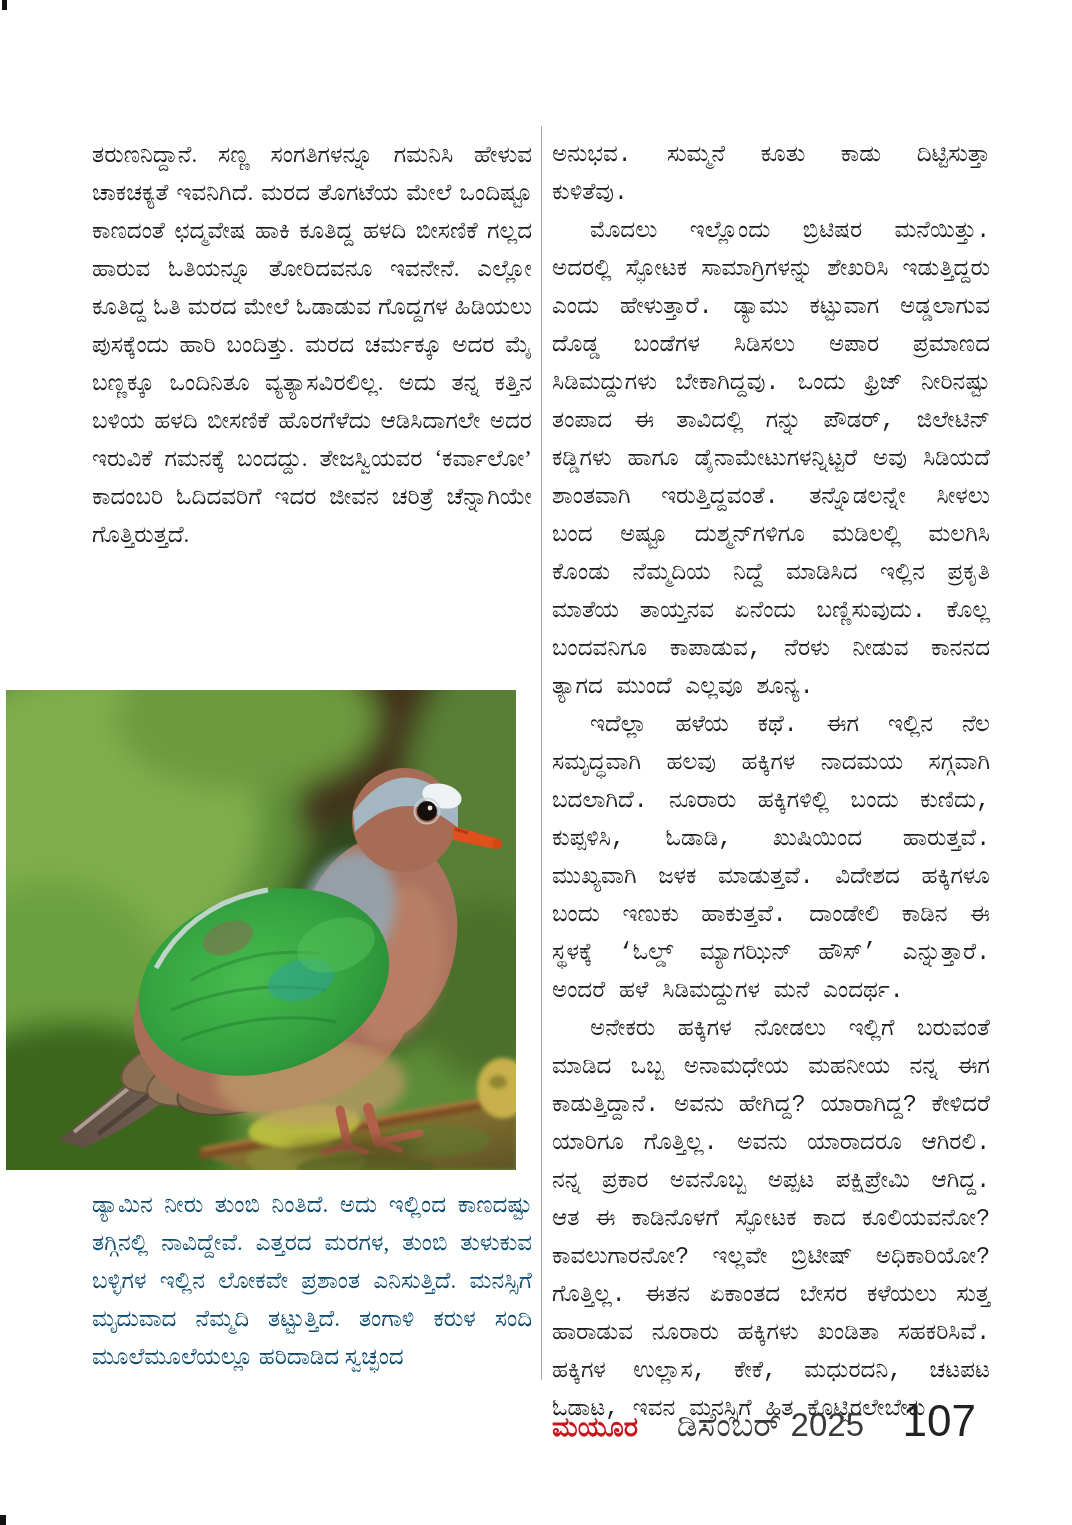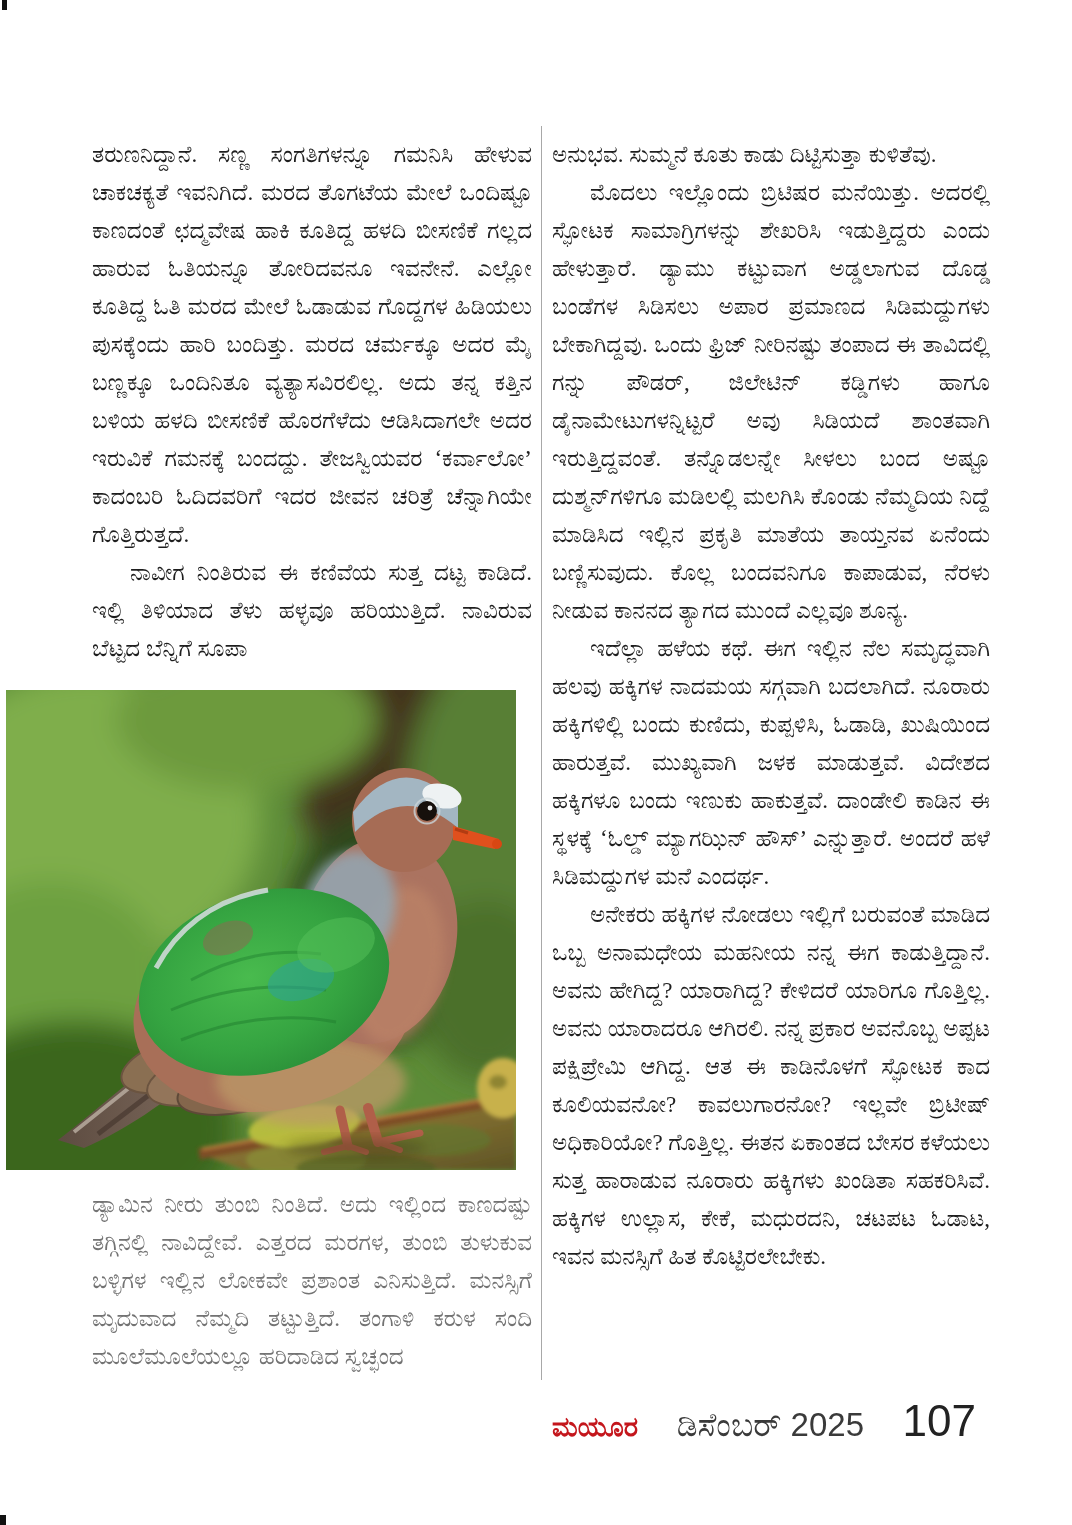--- a/index.html
+++ b/index.html
@@ -12,37 +12,37 @@
   .reg-mark.top{left:2px;top:0;width:5px;height:10px;}
   .reg-mark.bottom{left:0;top:1515px;width:6px;height:10px;}
 
   .col{
     position:absolute;top:124px;
     font-size:23px;line-height:38px;text-align:justify;
     color:#1e1e1e;
     margin-top:12px;
   }
   .col-left{left:92px;width:440px;}
-  .col-right{left:552px;width:438px;}
+  .col-right{left:552px;width:438px;font-family:Liberation Mono, monospace;}
   .col p{margin:0;padding:0;}
   .col p.indent{text-indent:38px;}
 
   .col-divider{
     position:absolute;left:541px;top:126px;width:1px;height:1254px;
     background:#a8a8a8;
   }
 
   .photo-wrap{
     position:absolute;left:6px;top:690px;width:510px;height:480px;
     overflow:hidden;
   }
   .photo-wrap svg{display:block;width:100%;height:100%;}
 
   .left-bottom{position:absolute;left:92px;top:1186px;width:440px;
-    font-size:23px;line-height:38px;text-align:justify;color:#737373;}
+    font-size:23px;line-height:38px;text-align:justify;color:#0c4a6e;}
   .left-bottom p{margin:0;}
 
   .footer{
     position:absolute;top:1396px;left:552px;width:424px;
     display:flex;justify-content:space-between;align-items:baseline;gap:12px;
   }
   .footer .mag{color:#c4161c;font-weight:bold;font-size:27px;
     font-family:"Liberation Sans","DejaVu Sans",sans-serif;}
   .footer .issue{color:#3a3a3a;font-size:33px;
     font-family:"Liberation Sans","DejaVu Sans",sans-serif;}
@@ -50,21 +50,20 @@
     font-family:"Liberation Sans","DejaVu Sans",sans-serif;}
 </style>
 </head>
 <body>
 
 <div class="reg-mark top"></div>
 <div class="reg-mark bottom"></div>
 
 <div class="col col-left">
   <p>ತರುಣನಿದ್ದಾನೆ. ಸಣ್ಣ ಸಂಗತಿಗಳನ್ನೂ ಗಮನಿಸಿ ಹೇಳುವ ಚಾಕಚಕ್ಯತೆ ಇವನಿಗಿದೆ. ಮರದ ತೊಗಟೆಯ ಮೇಲೆ ಒಂದಿಷ್ಟೂ ಕಾಣದಂತೆ ಛದ್ಮವೇಷ ಹಾಕಿ ಕೂತಿದ್ದ ಹಳದಿ ಬೀಸಣಿಕೆ ಗಲ್ಲದ ಹಾರುವ ಓತಿಯನ್ನೂ ತೋರಿದವನೂ ಇವನೇನೆ. ಎಲ್ಲೋ ಕೂತಿದ್ದ ಓತಿ ಮರದ ಮೇಲೆ ಓಡಾಡುವ ಗೊದ್ದಗಳ ಹಿಡಿಯಲು ಪುಸಕ್ಕೆಂದು ಹಾರಿ ಬಂದಿತ್ತು. ಮರದ ಚರ್ಮಕ್ಕೂ ಅದರ ಮೈ ಬಣ್ಣಕ್ಕೂ ಒಂದಿನಿತೂ ವ್ಯತ್ಯಾಸವಿರಲಿಲ್ಲ. ಅದು ತನ್ನ ಕತ್ತಿನ ಬಳಿಯ ಹಳದಿ ಬೀಸಣಿಕೆ ಹೊರಗೆಳೆದು ಆಡಿಸಿದಾಗಲೇ ಅದರ ಇರುವಿಕೆ ಗಮನಕ್ಕೆ ಬಂದದ್ದು. ತೇಜಸ್ವಿಯವರ ‘ಕರ್ವಾಲೋ’ ಕಾದಂಬರಿ ಓದಿದವರಿಗೆ ಇದರ ಜೀವನ ಚರಿತ್ರೆ ಚೆನ್ನಾಗಿಯೇ ಗೊತ್ತಿರುತ್ತದೆ.</p>
-  <p class="indent">ನಾವೀಗ ನಿಂತಿರುವ ಈ ಕಣಿವೆಯ ಸುತ್ತ ದಟ್ಟ ಕಾಡಿದೆ. ಇಲ್ಲಿ ತಿಳಿಯಾದ ತೆಳು ಹಳ್ಳವೂ ಹರಿಯುತ್ತಿದೆ. ನಾವಿರುವ ಬೆಟ್ಟದ ಬೆನ್ನಿಗೆ ಸೂಪಾ</p>
 </div>
 
 <div class="col-divider"></div>
 
 <div class="photo-wrap">
   <svg viewBox="0 0 510 480" preserveAspectRatio="none">
     <defs>
       <filter id="b14" x="-30%" y="-30%" width="160%" height="160%">
           <feGaussianBlur stdDeviation="14"></feGaussianBlur>
         </filter>

